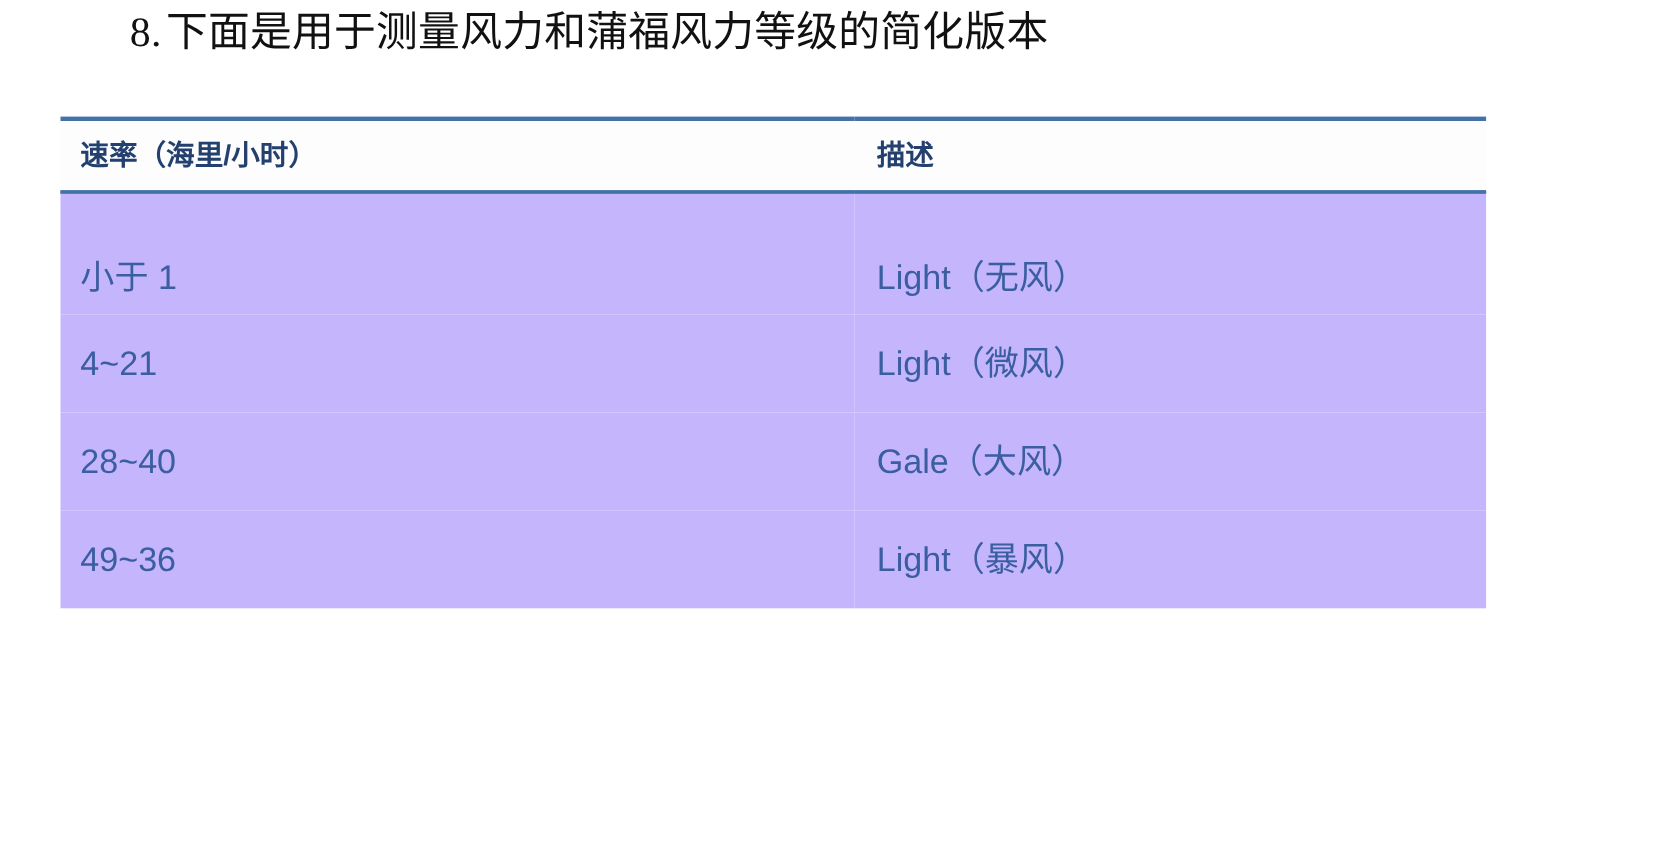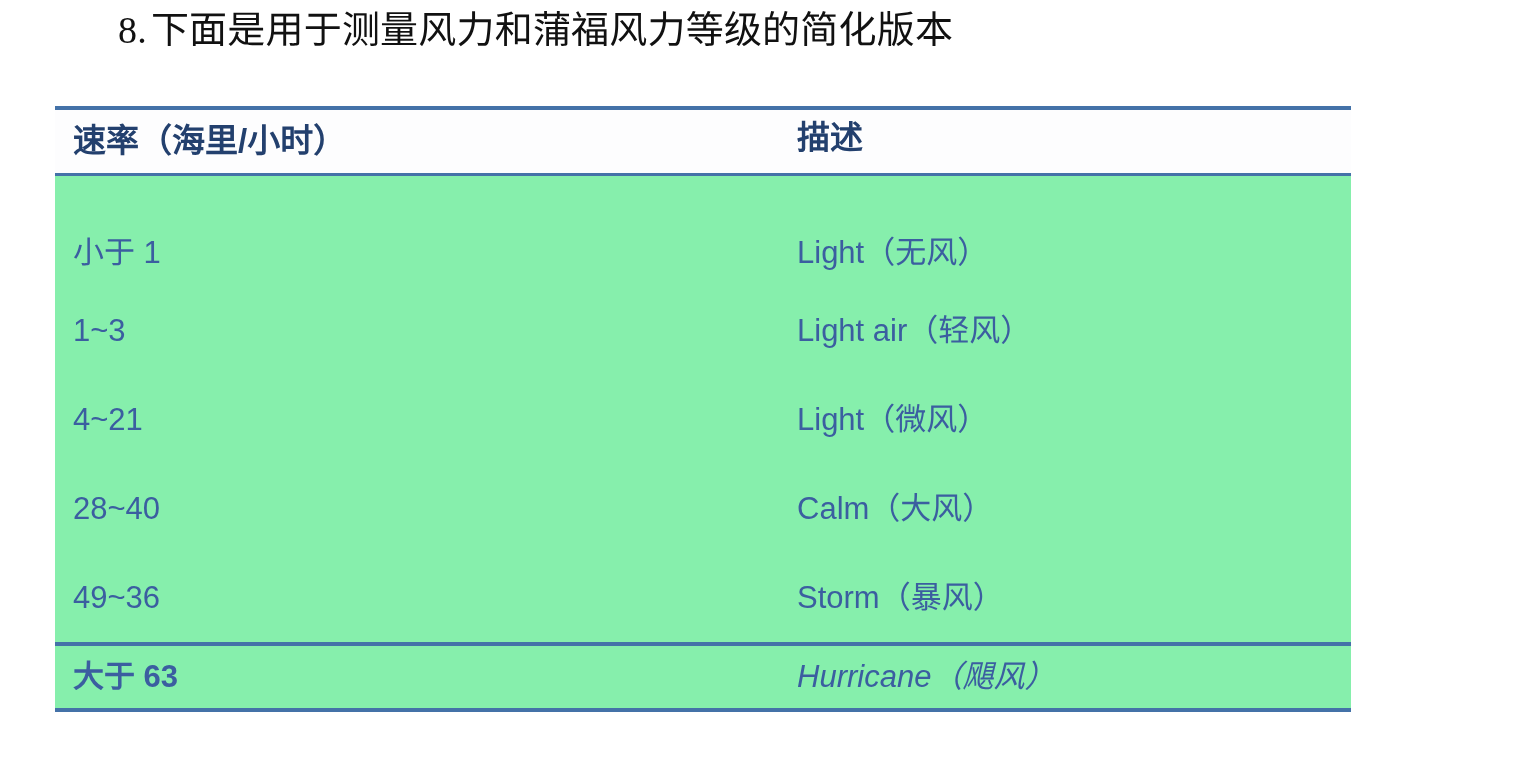--- a/index.html
+++ b/index.html
@@ -45,42 +45,42 @@
   .wind-table col.c-speed { width: 722px; }
   .wind-table col.c-desc  { width: 574px; }
 
   .wind-table thead tr {
     border-top: 4px solid #4472A8;
     border-bottom: 3px solid #4472A8;
   }
   .wind-table thead th {
     text-align: left;
     padding: 12px 0 13px 18px;
-    font-size: 33px;
+    font-size: 26px;
     line-height: 38px;
     font-weight: bold;
     color: #23406E;
     white-space: nowrap;
     background: #FDFDFE;
   }
   .wind-table thead th.desc-head {
-    font-family: Liberation Mono, monospace;
+    font-family: Liberation Sans, sans-serif;
     font-weight: bold;
     padding-left: 20px;
   }
 
   .wind-table tbody td {
     padding: 0 0 0 18px;
     height: 89px;
     font-size: 31px;
     line-height: 38px;
     color: #3B5EA0;
     vertical-align: middle;
     white-space: nowrap;
-    background: #86efac;
+    background: #c4b5fd;
     font-weight: normal;
   }
   .wind-table tbody td.desc-cell {
     padding-left: 20px;
   }
   .wind-table tbody tr:first-child td {
     height: 96px;
     vertical-align: bottom;
     padding-bottom: 14px;
   }
@@ -121,33 +121,25 @@
       <th class="desc-head">描述</th>
     </tr>
   </thead>
 
   <tbody>
     <tr>
       <td class="speed-cell">小于 1</td>
       <td class="desc-cell">Light（无风）</td>
     </tr>
     <tr>
-      <td class="speed-cell">1~3</td>
-      <td class="desc-cell">Light air（轻风）</td>
-    </tr>
-    <tr>
       <td class="speed-cell">4~21</td>
       <td class="desc-cell">Light（微风）</td>
     </tr>
     <tr>
       <td class="speed-cell">28~40</td>
-      <td class="desc-cell">Calm（大风）</td>
+      <td class="desc-cell">Gale（大风）</td>
     </tr>
     <tr>
       <td class="speed-cell">49~36</td>
-      <td class="desc-cell">Storm（暴风）</td>
-    </tr>
-    <tr class="row-last">
-      <td class="speed-cell">大于 63</td>
-      <td class="desc-cell">Hurricane（飓风）</td>
+      <td class="desc-cell">Light（暴风）</td>
     </tr>
   </tbody>
 </table>
 
 </body></html>

